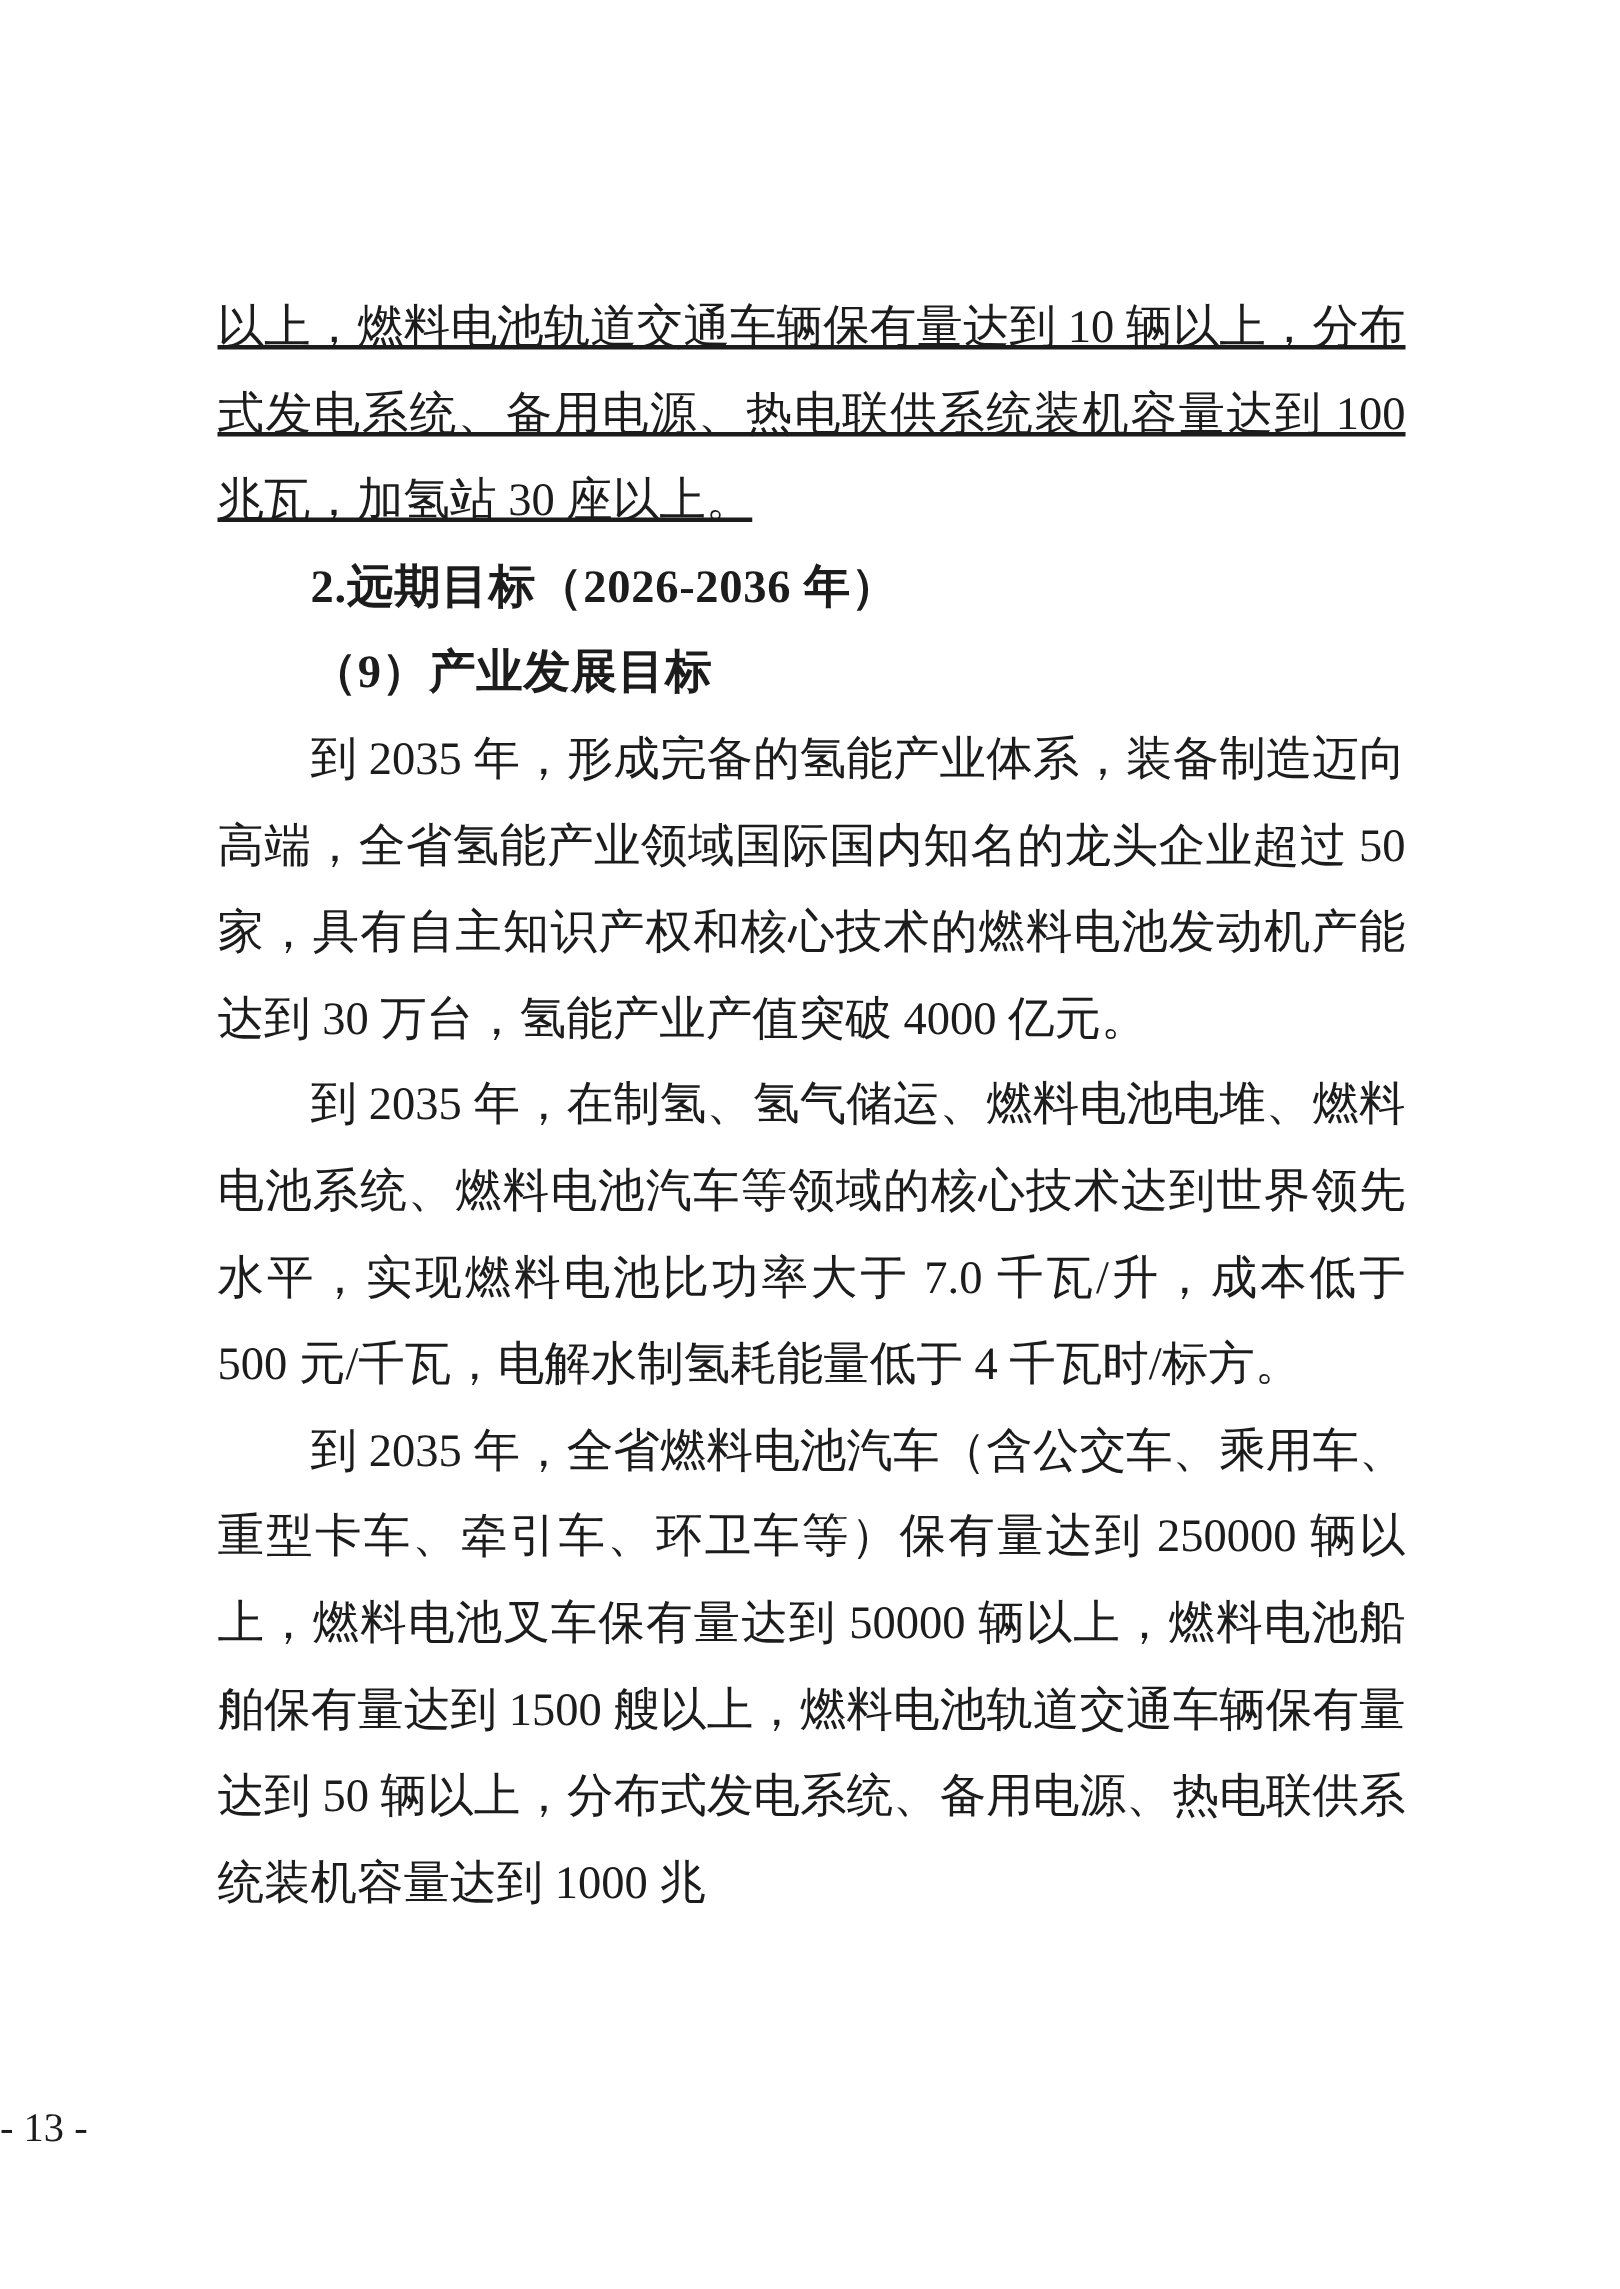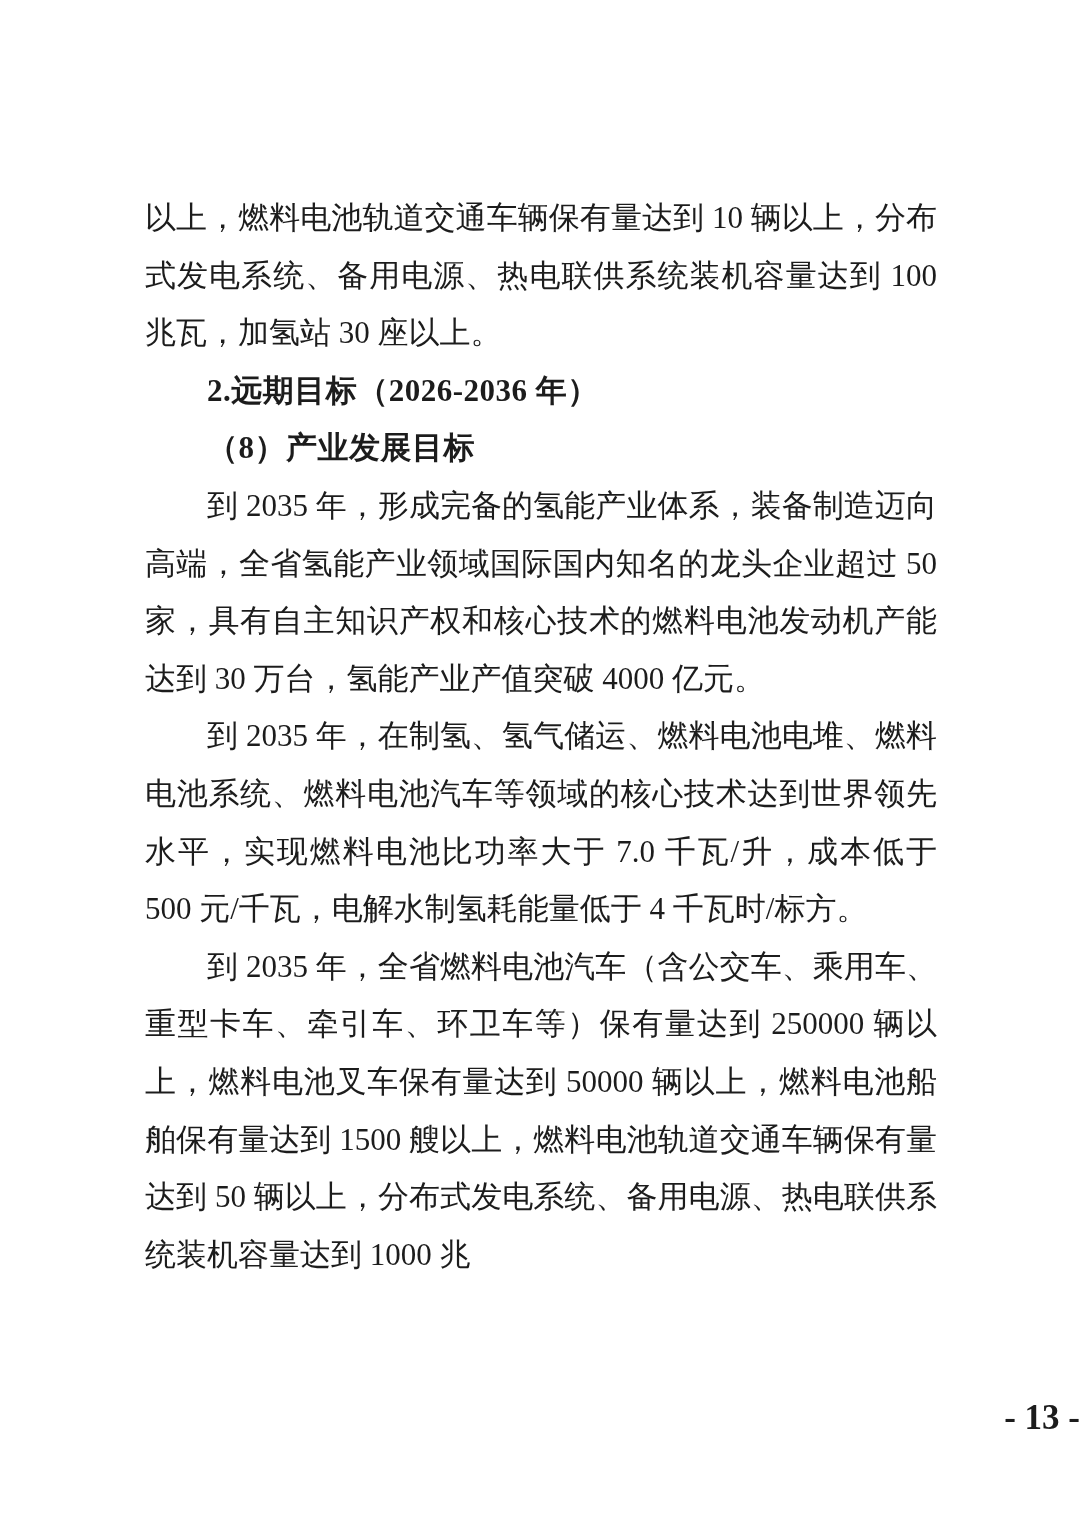--- a/index.html
+++ b/index.html
@@ -37,51 +37,51 @@
     padding: 0;
     font-size: 31px;
     line-height: 57.6px;
   }
   .para {
     font-weight: normal;
     text-indent: 2em;
   }
   .para.continuation {
     text-indent: 0;
+    text-decoration: underline;
   }
   .heading {
     font-weight: bold;
     text-indent: 2em;
     text-align: left;
     letter-spacing: 0.5px;
   }
   .footer {
     position: absolute;
     left: 0;
     top: 1398px;
     width: 100%;
-    text-align: right;
-    font-size: 35px;
+    text-align: left;
+    font-size: 27px;
     line-height: 40px;
     color: #1c1c1c;
-    font-weight: bold;
   }
 </style>
 </head>
 <body>
 
 <div class="page">
 
   <main class="content">
 
     <p class="para continuation">以上，燃料电池轨道交通车辆保有量达到 10 辆以上，分布式发电系统、备用电源、热电联供系统装机容量达到 100 兆瓦，加氢站 30 座以上。</p>
 
     <h2 class="heading">2.远期目标（2026-2036 年）</h2>
 
-    <h3 class="heading">（8）产业发展目标</h3>
+    <h3 class="heading">（9）产业发展目标</h3>
 
     <p class="para">到 2035 年，形成完备的氢能产业体系，装备制造迈向高端，全省氢能产业领域国际国内知名的龙头企业超过 50 家，具有自主知识产权和核心技术的燃料电池发动机产能达到 30 万台，氢能产业产值突破 4000 亿元。</p>
 
 
     <p class="para">到 2035 年，在制氢、氢气储运、燃料电池电堆、燃料电池系统、燃料电池汽车等领域的核心技术达到世界领先水平，实现燃料电池比功率大于 7.0 千瓦/升，成本低于 500 元/千瓦，电解水制氢耗能量低于 4 千瓦时/标方。</p>
 
 
     <p class="para">到 2035 年，全省燃料电池汽车（含公交车、乘用车、重型卡车、牵引车、环卫车等）保有量达到 250000 辆以上，燃料电池叉车保有量达到  50000  辆以上，燃料电池船舶保有量达到 1500 艘以上，燃料电池轨道交通车辆保有量达到 50 辆以上，分布式发电系统、备用电源、热电联供系统装机容量达到 1000 兆</p>
 
   </main>

